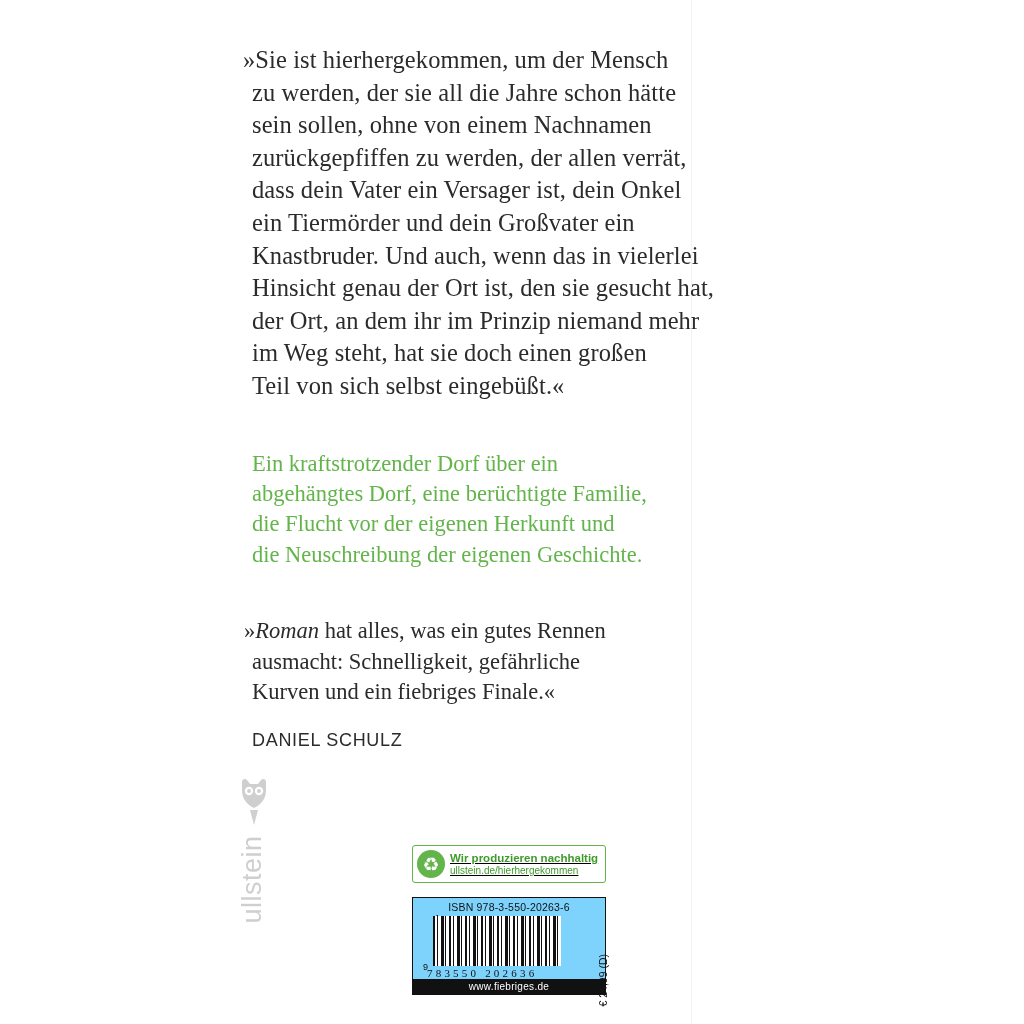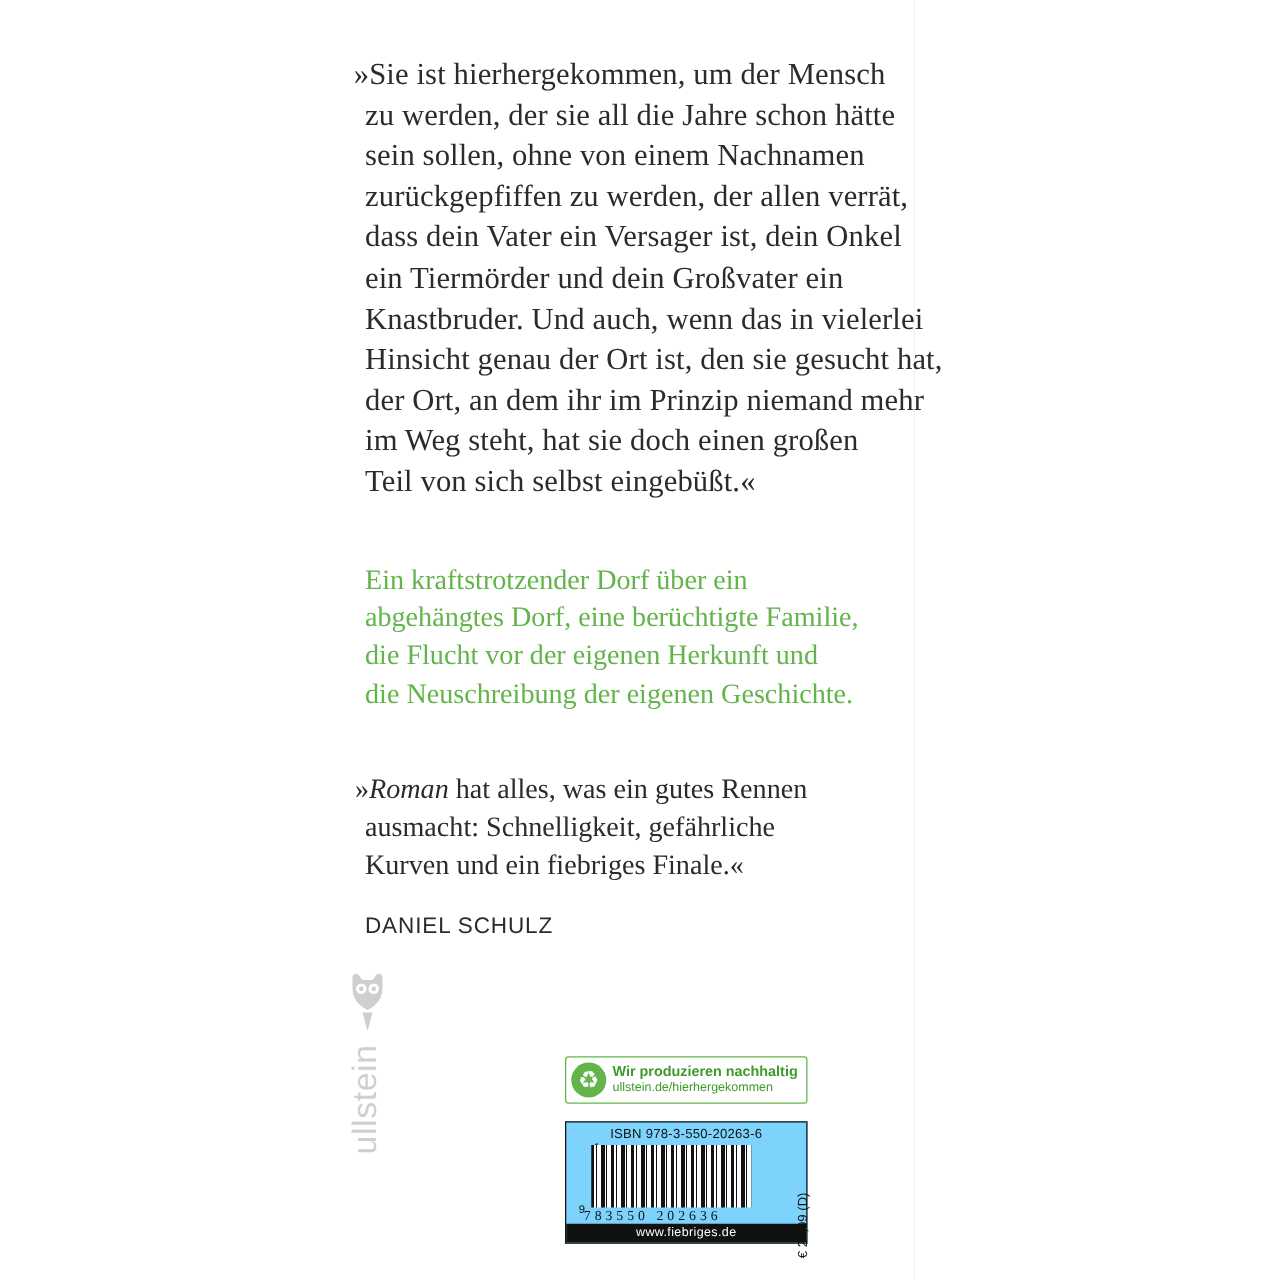--- a/index.html
+++ b/index.html
@@ -11,21 +11,20 @@
     height: 1024px;
     background: #ffffff;
     font-family: "Liberation Serif", serif;
     overflow: hidden;
   }
   .page {
     position: relative;
     width: 896px;
     height: 1024px;
     background: #ffffff;
-    margin-left: 40px;
   }
   
   .edge-strip {
     position: absolute;
     top: 0;
     right: 0;
     width: 204px;
     height: 1024px;
     background: #ffffff;
     border-left: 1px solid #f2f2f2;
@@ -111,20 +110,21 @@
     top: 845px;
     width: 194px;
     height: 38px;
     border: 1px solid #63b44a;
     border-radius: 3px;
     background: #ffffff;
     display: flex;
     align-items: center;
     box-sizing: border-box;
     padding: 0 4px;
+    text-decoration: underline;
   }
   .sustain-icon {
     width: 28px;
     height: 28px;
     flex: 0 0 28px;
     border-radius: 50%;
     background: #63b44a;
     position: relative;
     margin-right: 5px;
   }

